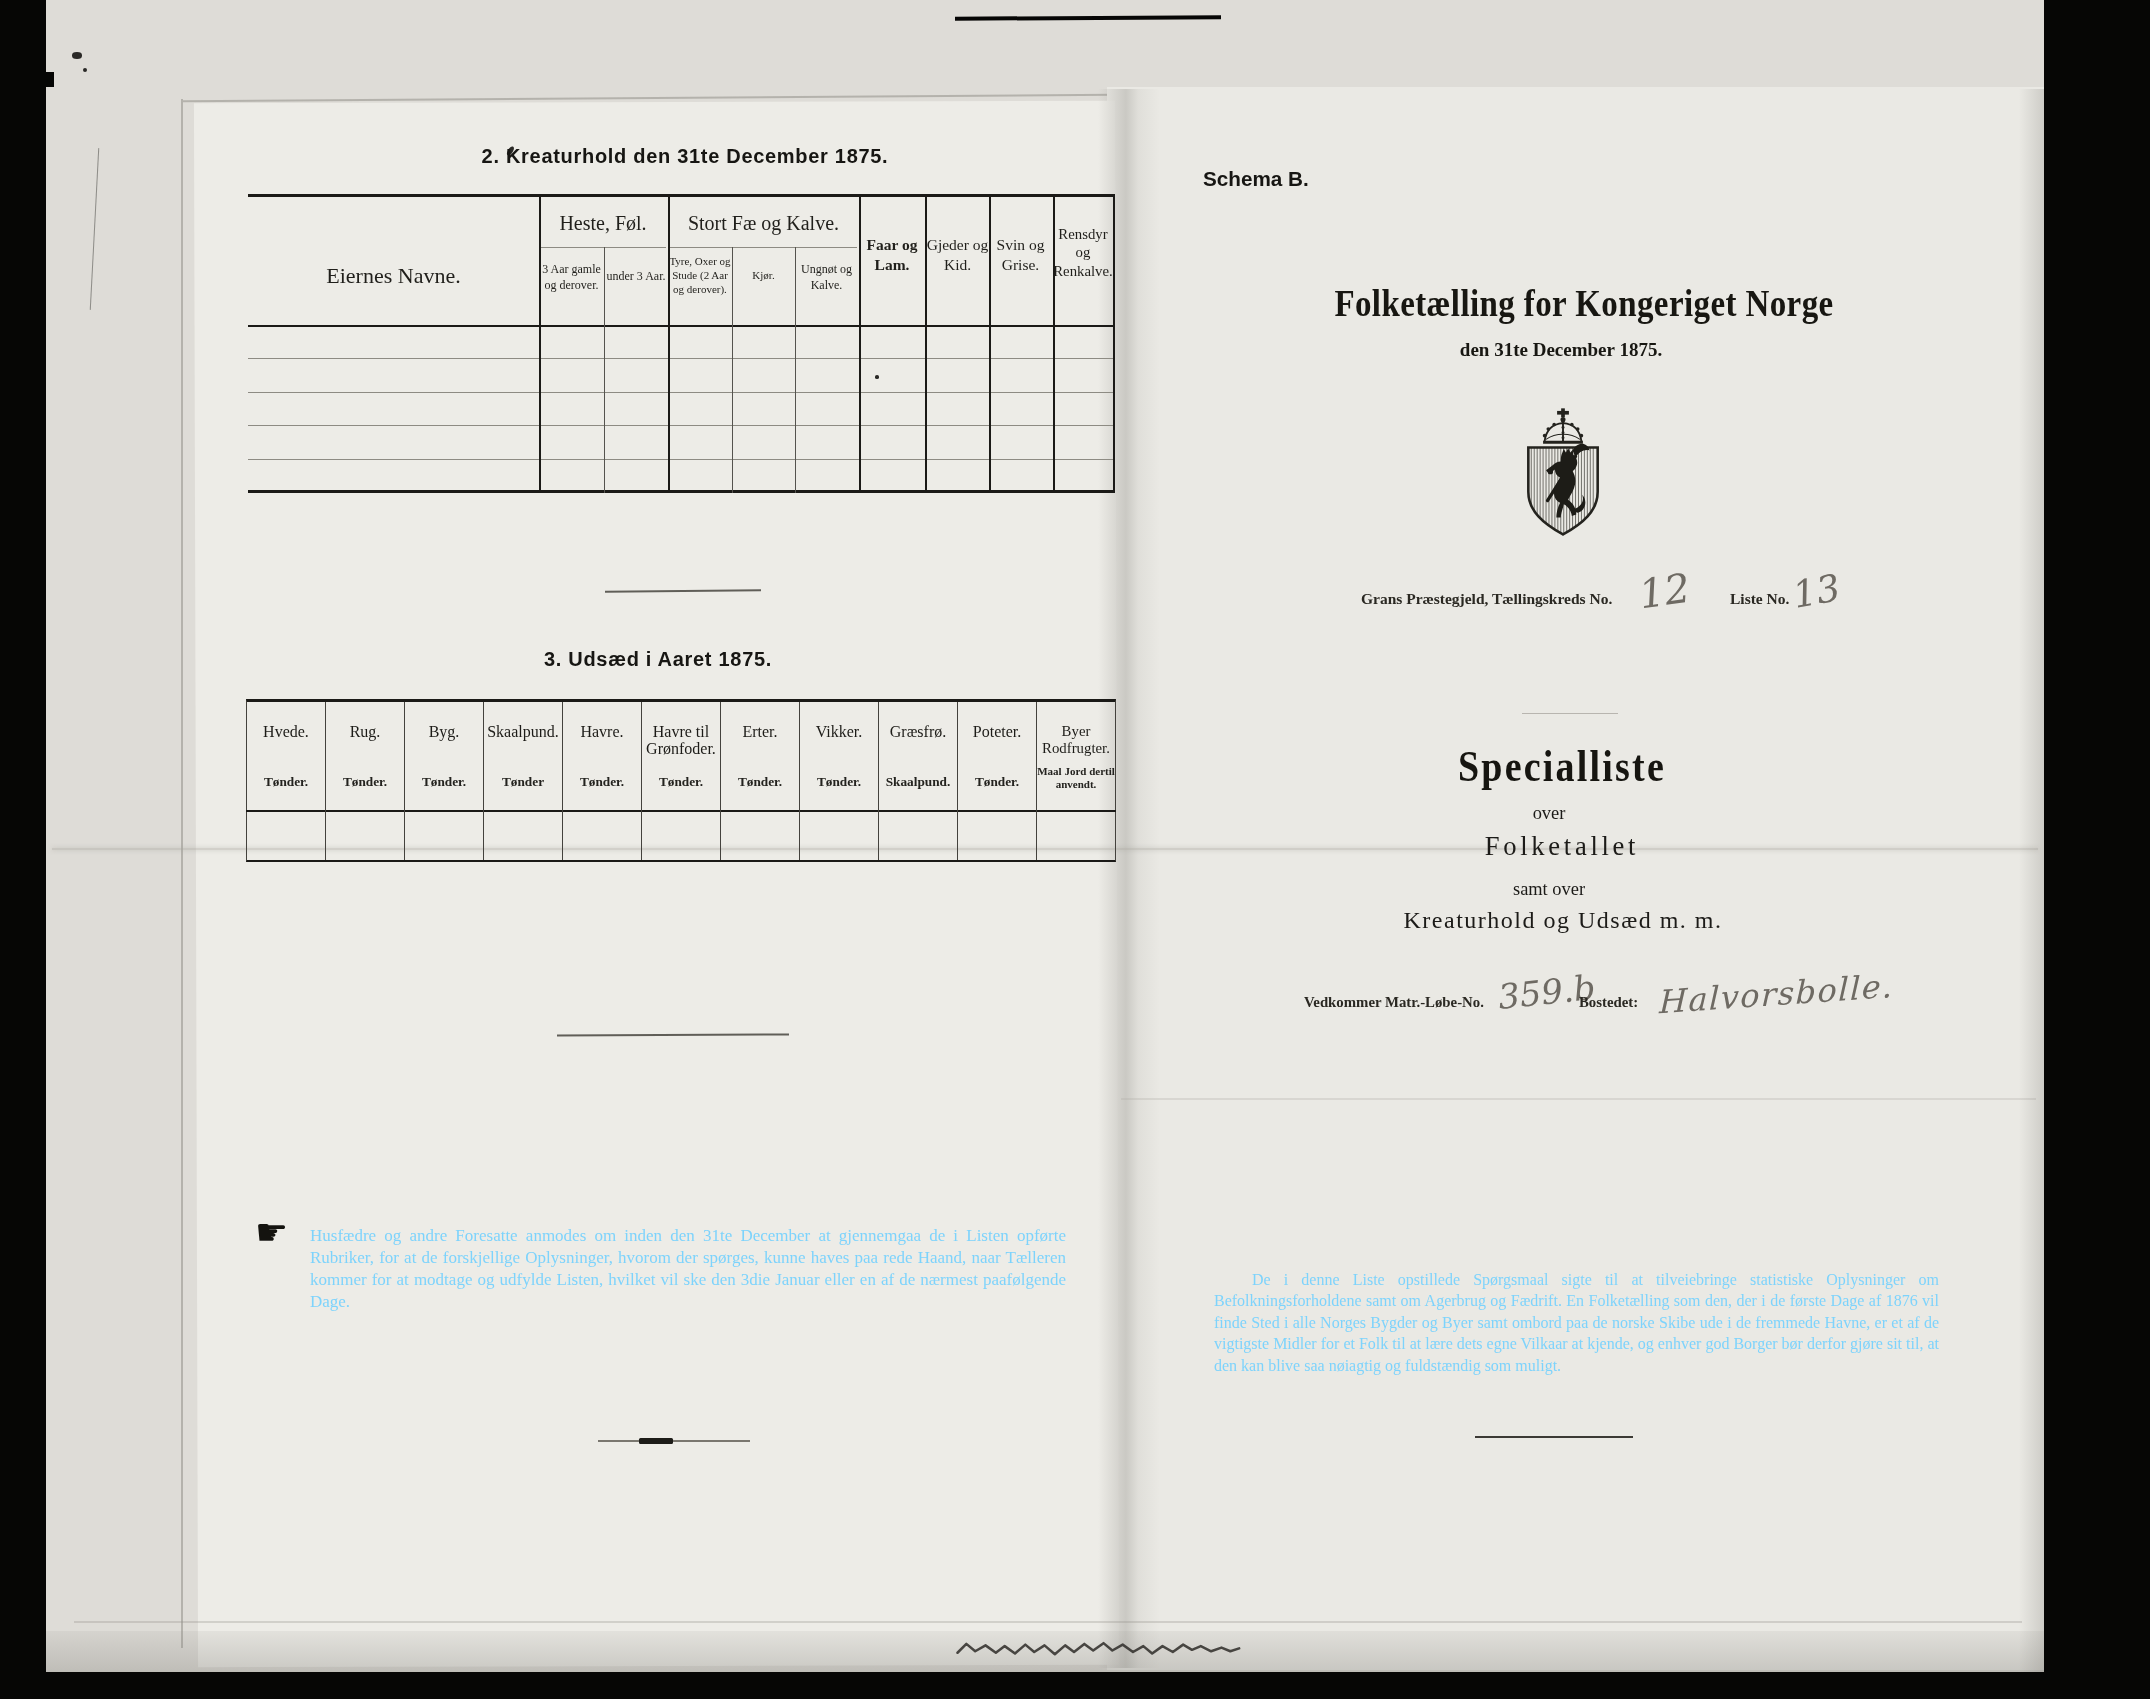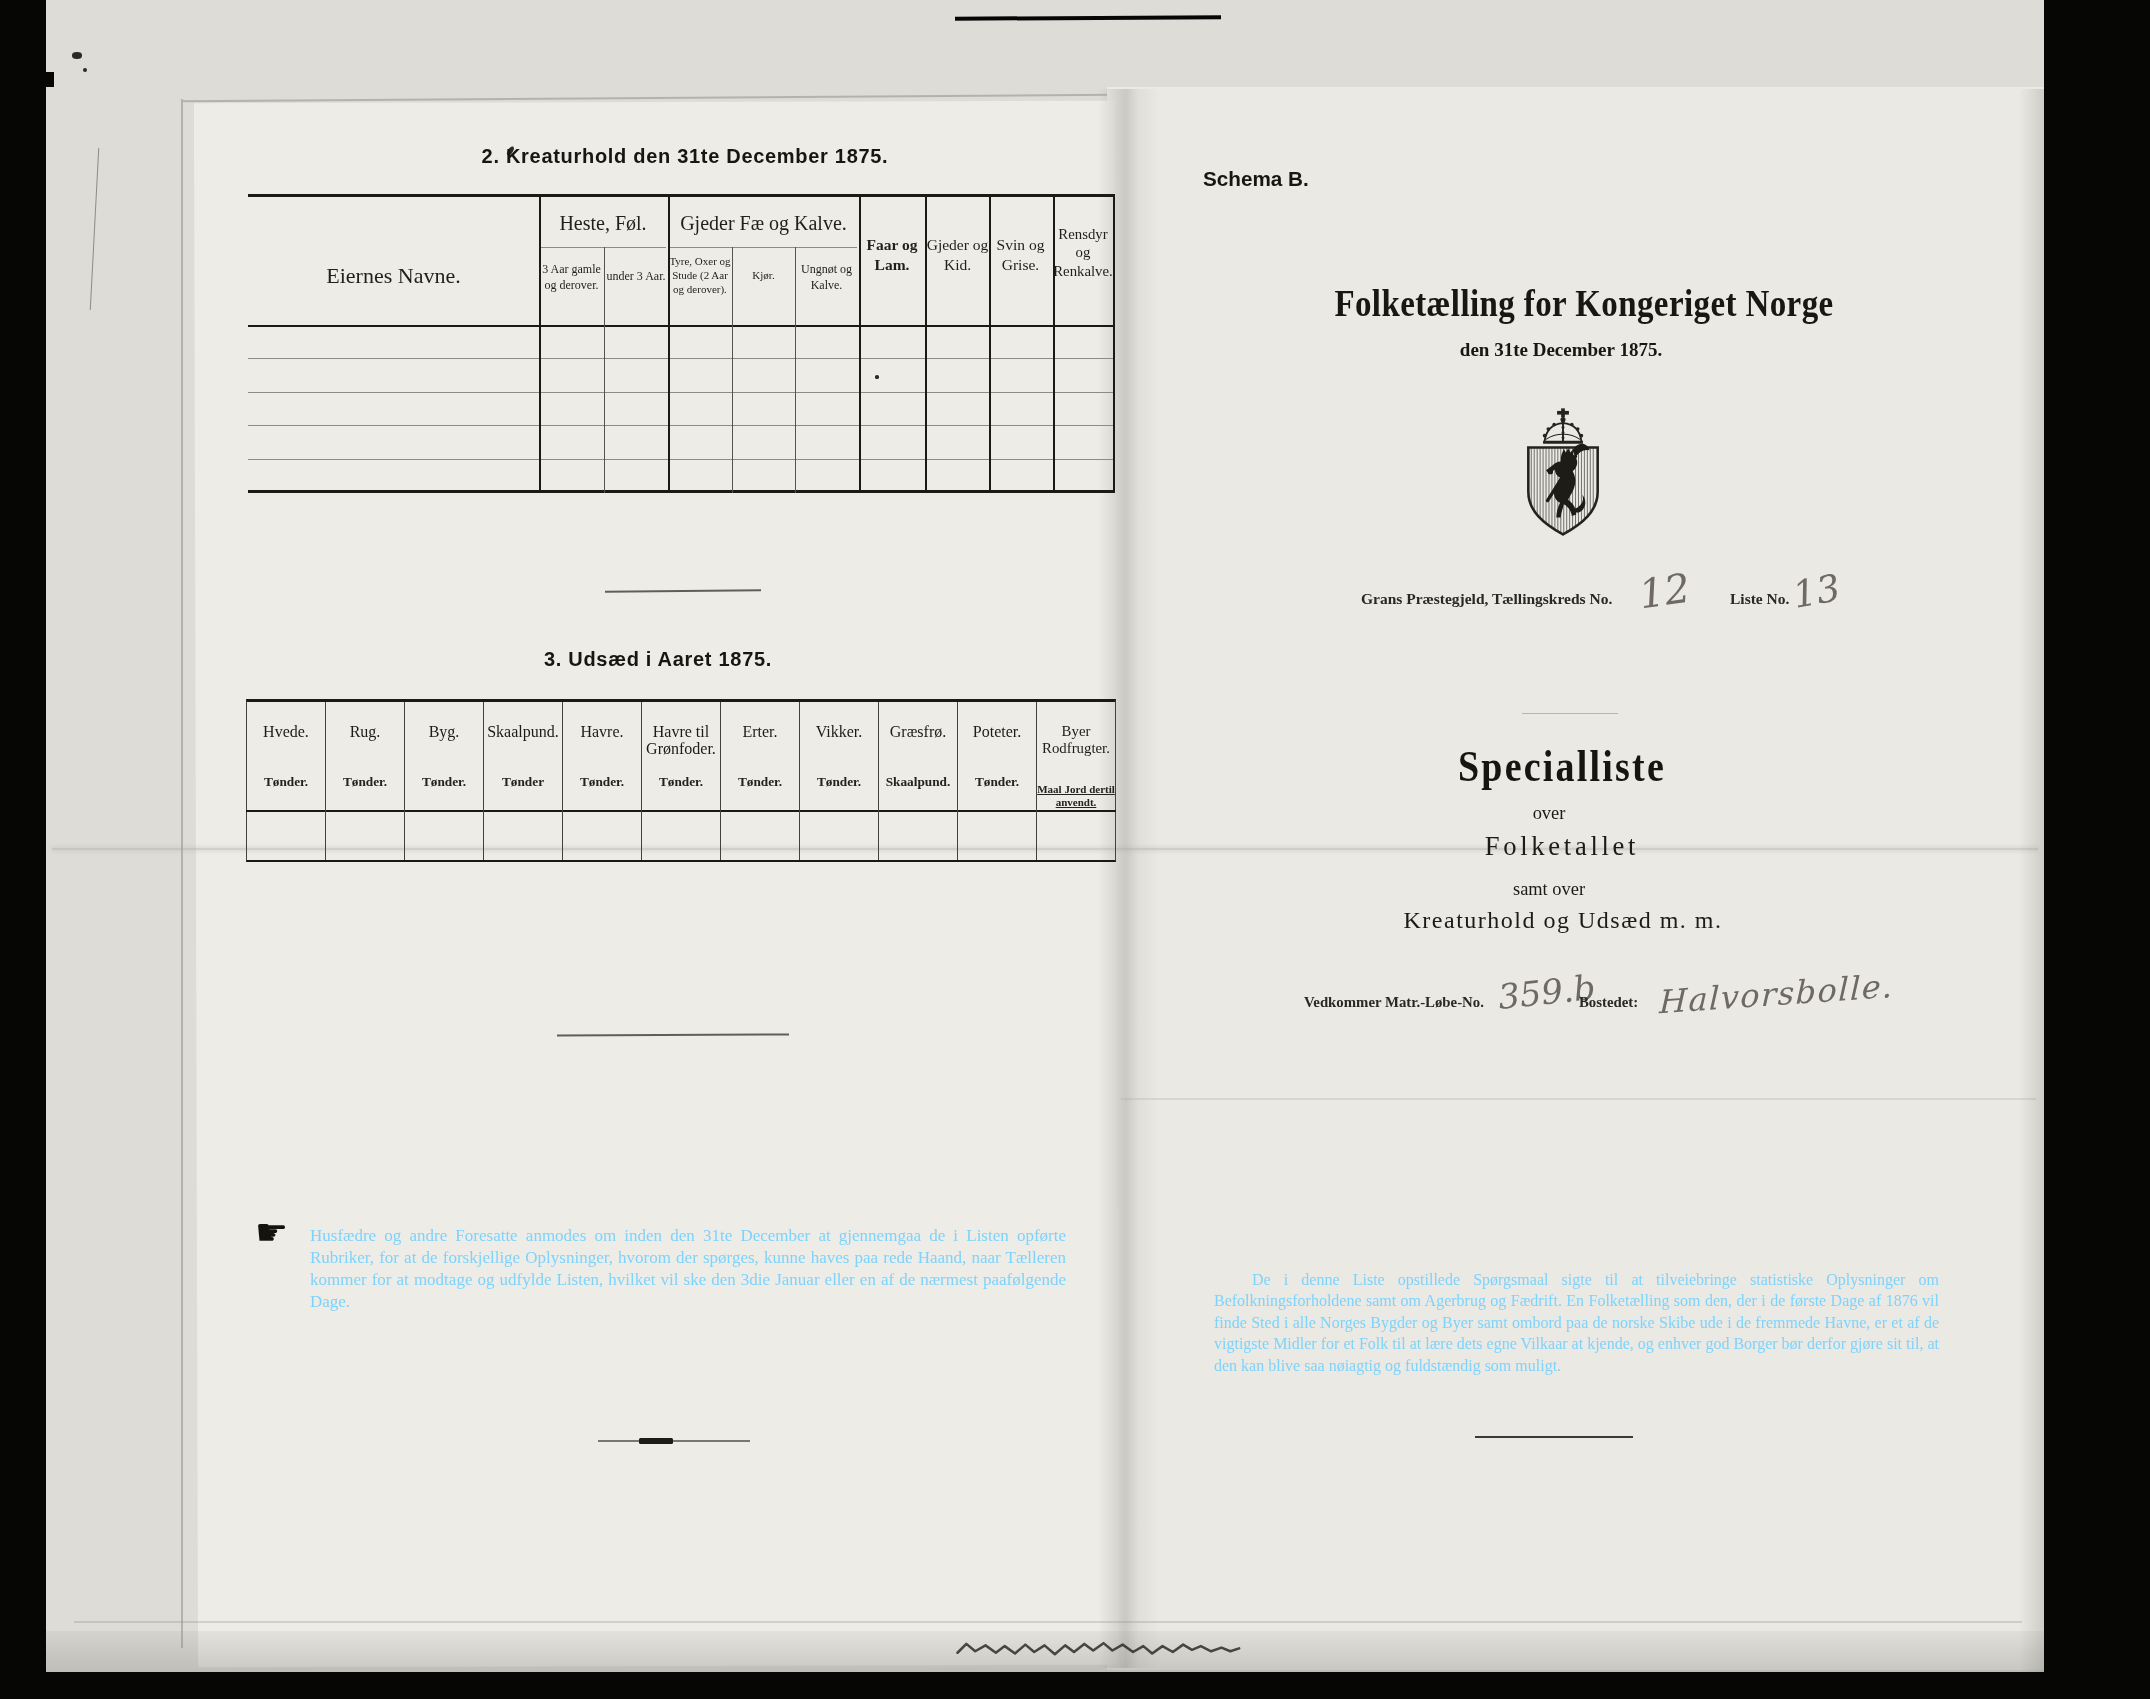--- a/index.html
+++ b/index.html
@@ -32,21 +32,21 @@
   .bold{font-weight:bold;}
   
   #t2{left:248px;top:194px;width:866px;height:299px;}
   #t3{left:246px;top:699px;width:868px;height:158px;border-top:3px solid #1b1a17;border-bottom:2.2px solid #1b1a17;
       border-left:0.7px solid #44423d;border-right:0.7px solid #44423d;display:flex;}
   #t3 .cell{flex:1 1 0;border-right:0.7px solid #44423d;position:relative;text-align:center;}
   #t3 .cell:last-child{border-right:none;}
   #t3 .t3name{margin-top:20.7px;font-size:16px;line-height:17.7px;color:#1d1c18;padding:0 1.5px;}
   #t3 .cell:last-child .t3name{font-size:14.8px;}
   #t3 .t3unit{position:absolute;top:72px;left:0;right:0;font-weight:bold;font-size:13.3px;color:#24231f;}
-  #t3 .cell:last-child .t3unit{top:81px;font-size:11px;line-height:12.5px;text-decoration:underline;}
+  #t3 .cell:last-child .t3unit{top:63px;font-size:11px;line-height:12.5px;}
   #t3 .headrule{position:absolute;left:-0.7px;right:-0.7px;top:108px;height:2.2px;background:#1b1a17;}
 </style>
 </head>
 <body>
 
 <div id="scan">
 
   <div class="abs backdrop"></div>
 
   <div class="abs edge-line" style="left:181px;top:99px;width:1.5px;height:1549px;"></div>
@@ -93,21 +93,21 @@
     <div class="abs vline-thin" style="left:484px;top:53px;height:246px;"></div>
     <div class="abs vline-thin" style="left:547px;top:53px;height:246px;"></div>
     <div class="abs vline" style="left:611px;top:0;width:2.2px;height:299px;"></div>
     <div class="abs vline" style="left:677px;top:0;width:2.2px;height:299px;"></div>
     <div class="abs vline" style="left:741px;top:0;width:2.2px;height:299px;"></div>
     <div class="abs vline" style="left:805px;top:0;width:2.2px;height:299px;"></div>
     <div class="abs vline" style="left:865px;top:0;width:1.5px;height:299px;"></div>
 
     <div class="abs thead" style="left:0;top:53px;width:291px;font-size:22px;margin-top:16px;">Eiernes Navne.</div>
     <div class="abs thead" style="left:291px;top:17.7px;width:128px;font-size:20px;">Heste, Føl.</div>
-    <div class="abs thead" style="left:420px;top:17.7px;width:191px;font-size:20px;">Gjeder Fæ og Kalve.</div>
+    <div class="abs thead" style="left:420px;top:17.7px;width:191px;font-size:20px;">Stort Fæ og Kalve.</div>
     <div class="abs thead" style="left:292px;top:68px;width:63px;font-size:12px;line-height:15.5px;">3 Aar gamle og derover.</div>
     <div class="abs thead" style="left:355px;top:75px;width:66px;font-size:12px;">under 3 Aar.</div>
     <div class="abs thead" style="left:421px;top:60px;width:62px;font-size:11px;line-height:14px;">Tyre, Oxer og Stude (2 Aar og derover).</div>
     <div class="abs thead" style="left:484px;top:75px;width:63px;font-size:11px;">Kjør.</div>
     <div class="abs thead" style="left:547px;top:68px;width:63px;font-size:12px;line-height:15.5px;">Ungnøt og Kalve.</div>
     <div class="abs thead" style="left:611px;top:41px;width:66px;font-size:15.5px;line-height:20px;font-weight:bold;">Faar og Lam.</div>
     <div class="abs thead" style="left:677px;top:41px;width:65px;font-size:15.5px;line-height:20px;">Gjeder og Kid.</div>
     <div class="abs thead" style="left:741px;top:41px;width:63px;font-size:15.5px;line-height:20px;">Svin og Grise.</div>
     <div class="abs thead" style="left:805px;top:31px;width:60px;font-size:14.8px;line-height:18.4px;">Rensdyr og Renkalve.</div>
   </div>

